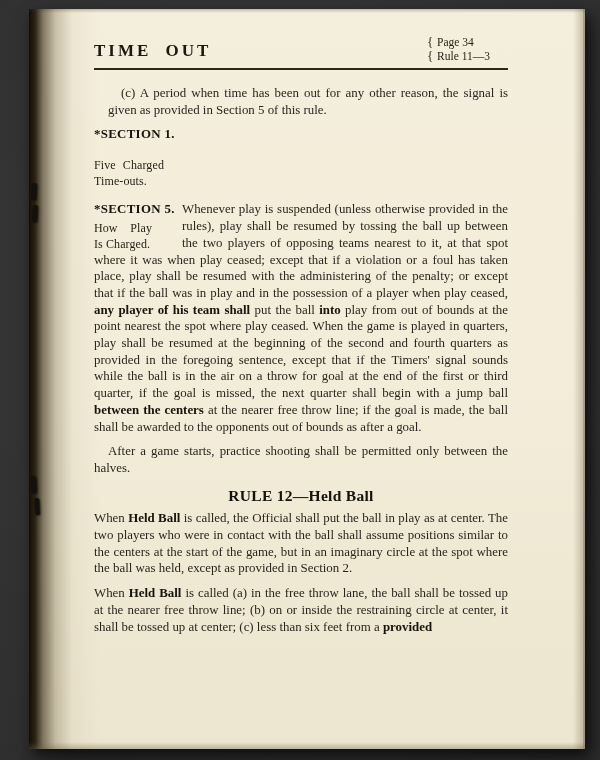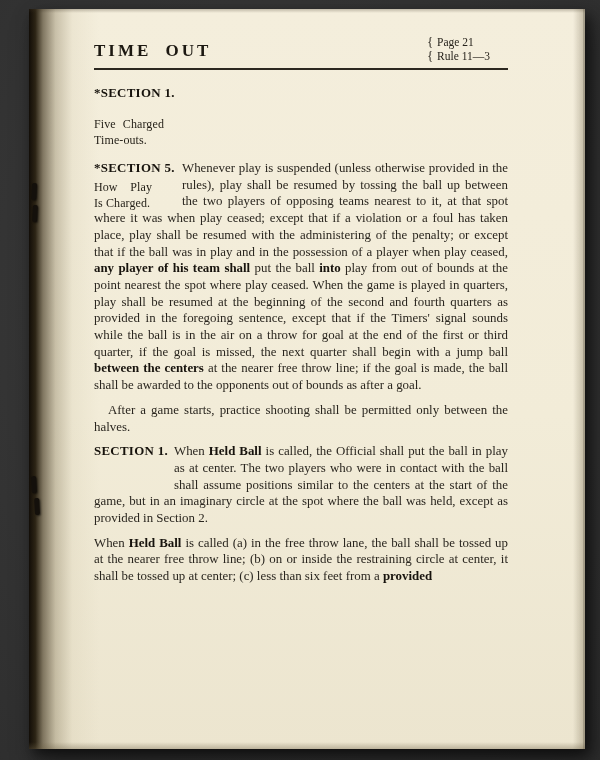--- a/index.html
+++ b/index.html
@@ -97,54 +97,54 @@
     <div class="edge-right"></div>
     <div class="edge-bottom"></div>
 
     <div class="content">
 
       <div class="header-row">
         <div class="title">TIME OUT</div>
         <div class="refs">
           <div class="ref-line">
             <span class="brace">{</span>
-            <span>Page 21</span>
+            <span>Page 34</span>
           </div>
           <div class="ref-line">
             <span class="brace">{</span>
             <span>Rule 11—3</span>
           </div>
         </div>
       </div>
       <div class="divider"></div>
 
       <div class="bodytext">
 
+        <p class="para intro"><span>(c)  A period when time has been out for any other reason, the signal is given as provided in Section 5 of this rule.</span></p>
 
         <div class="section">
           <span class="sec-float f88 h4 s4">
             <span class="sec-label">*SECTION 1.</span>
             <span class="side-note">Five Charged Time-outs.</span>
           </span>
         </div>
 
         <div class="section">
           <span class="sec-float f88 h3 s5">
             <span class="sec-label">*SECTION 5.</span>
             <span class="side-note">How Play Is Charged.</span>
           </span><span><span>Whenever play is suspended (unless otherwise provided in the rules), play shall be resumed by tossing the ball up between the two players of opposing teams nearest to it, at that spot where it was when play ceased; except that if a violation or a foul has taken place, play shall be resumed with the administering of the penalty; or except that if the ball was in play and in the possession of a player when play ceased, </span><span class="b">any player of his team shall</span><span> put the ball </span><span class="b">into</span><span> play from out of bounds at the point nearest the spot where play ceased. When the game is played in quarters, play shall be resumed at the beginning of the second and fourth quarters as provided in the foregoing sentence, except that if the Timers' signal sounds while the ball is in the air on a throw for goal at the end of the first or third quarter, if the goal is missed, the next quarter shall begin with a jump ball </span><span class="b">between the centers</span><span> at the nearer free throw line; if the goal is made, the ball shall be awarded to the opponents out of bounds as after a goal.</span></span>
         </div>
 
         <p class="para practice"><span>After a game starts, practice shooting shall be permitted only between the halves.</span></p>
 
+        <div class="rule-heading">RULE 12—Held Ball</div>
 
         <div class="section">
-          <span class="sec-float f80 h2">
-            <span class="sec-label">SECTION 1.</span>
-          </span><span><span>When </span><span class="b">Held Ball</span><span> is called, the Official shall put the ball in play as at center. The two players who were in contact with the ball shall assume positions similar to the centers at the start of the game, but in an imaginary circle at the spot where the ball was held, except as provided in Section 2.</span></span>
+          <span><span>When </span><span class="b">Held Ball</span><span> is called, the Official shall put the ball in play as at center. The two players who were in contact with the ball shall assume positions similar to the centers at the start of the game, but in an imaginary circle at the spot where the ball was held, except as provided in Section 2.</span></span>
         </div>
 
         <div class="section">
           <span><span>When </span><span class="b">Held Ball</span><span> is called (a) in the free throw lane, the ball shall be tossed up at the nearer free throw line; (b) on or inside the restraining circle at center, it shall be tossed up at center; (c) less than six feet from a </span><span class="b">provided</span></span>
         </div>
 
       </div>
     </div>
   </div>
 

